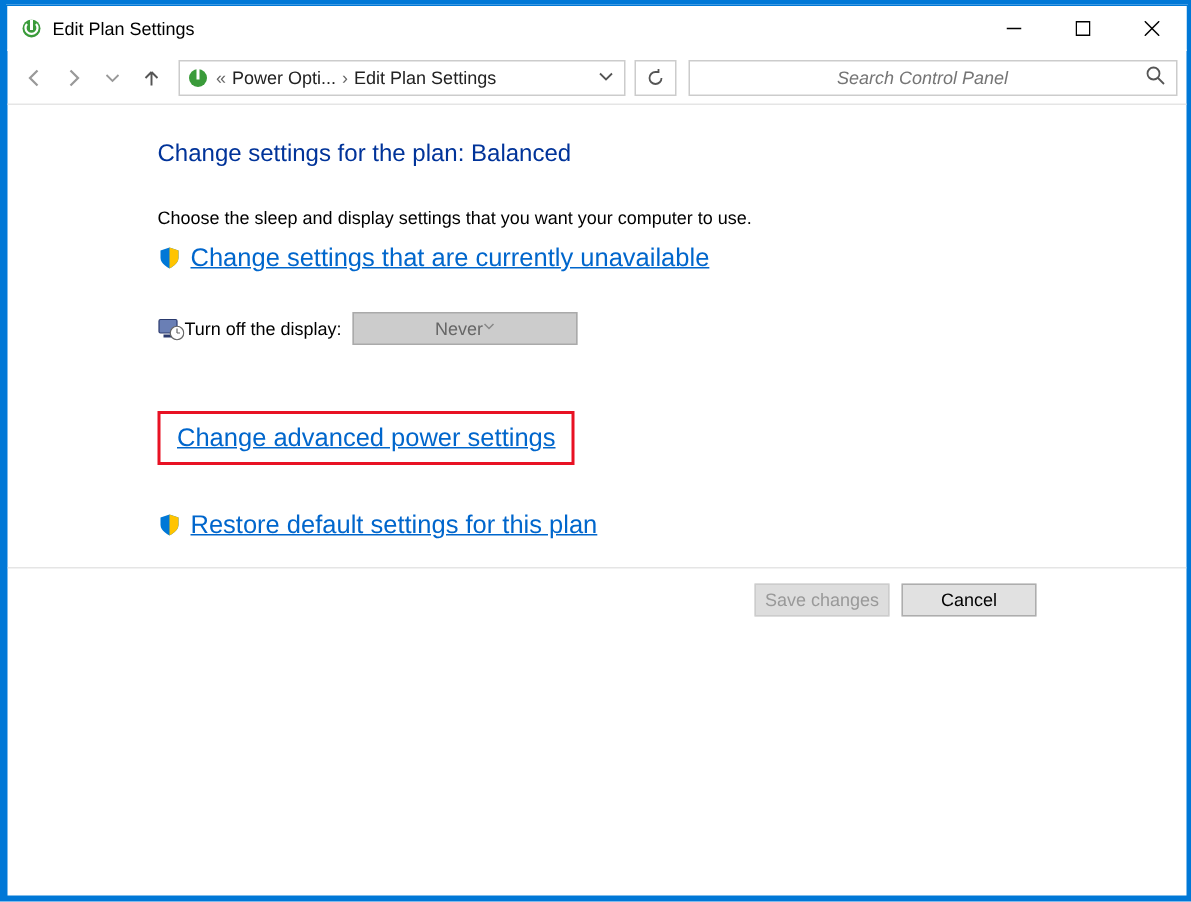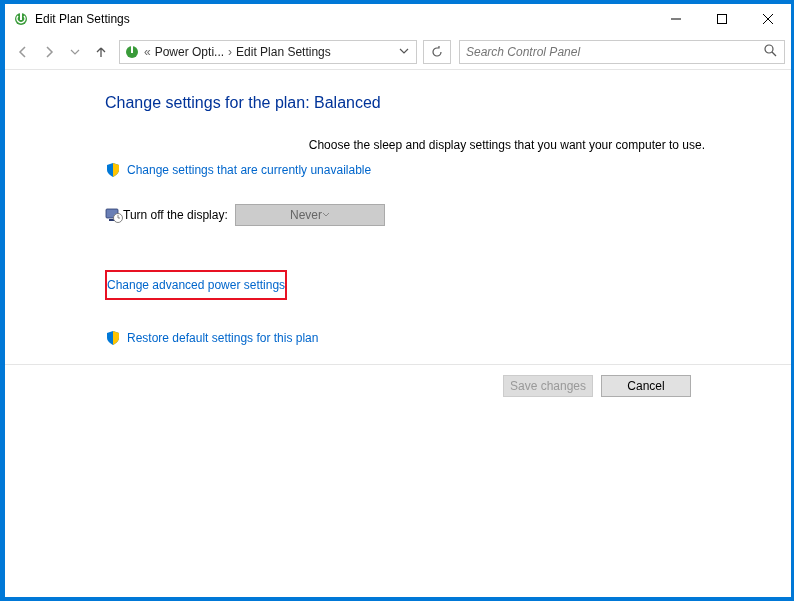--- a/index.html
+++ b/index.html
@@ -83,64 +83,65 @@
       border: 1px solid #ccc;
       margin-left: 6px;
       display: flex;
       align-items: center;
       padding: 0 6px;
     }
     .searchbox input {
       flex: 1; border: none; outline: none;
       font-size: 12px; font-style: italic; color: #777;
       background: transparent;
+      text-align: center;
     }
     .searchbox .search-icon { color: #555; width: 14px; }
     
     .content {
       flex: 1;
       padding: 24px 0 0 0;
       overflow: auto;
     }
     .inner {
       margin-left: 100px;
       max-width: 600px;
     }
     .heading {
       color: #003399;
       font-size: 16px;
       margin-bottom: 26px;
     }
-    .desc { font-size: 12px; color: #000; margin-bottom: 10px; text-align: right; }
+    .desc { font-size: 12px; color: #000; margin-bottom: 10px; }
     .shield-row {
       display: flex; align-items: center; gap: 6px;
       margin-bottom: 26px;
     }
     .shield-icon { width: 16px; height: 16px; flex-shrink: 0; }
-    .link { color: #0066cc; font-size: 12px; }
+    .link { color: #0066cc; font-size: 17px; text-decoration: underline; }
     .setting-row {
       display: flex; align-items: center; 
       margin-bottom: 44px;
     }
     .setting-icon { width: 18px; height: 18px; }
     .setting-label { font-size: 12px; color: #000; width: 112px; }
     .dropdown {
       width: 150px; height: 22px;
       background: #ccc;
       border: 1px solid #aaa;
       display: flex; align-items: center;
       padding: 0 6px;
       color: #666;
       font-size: 12px;
       justify-content: center;
     }
     .dropdown .dd-chev { color: #888; font-size: 10px; }
     .highlighted {
       border: 2px solid #e81123;
-      padding: 6px 0;
+      padding: 6px 11px;
       display: inline-block;
       margin-bottom: 12px;
     }
     .restore-row {
       display: flex; align-items: center; gap: 6px;
       margin-top: 18px;
     }
     .separator {
       border-top: 1px solid #e5e5e5;
       margin-top: 18px;

